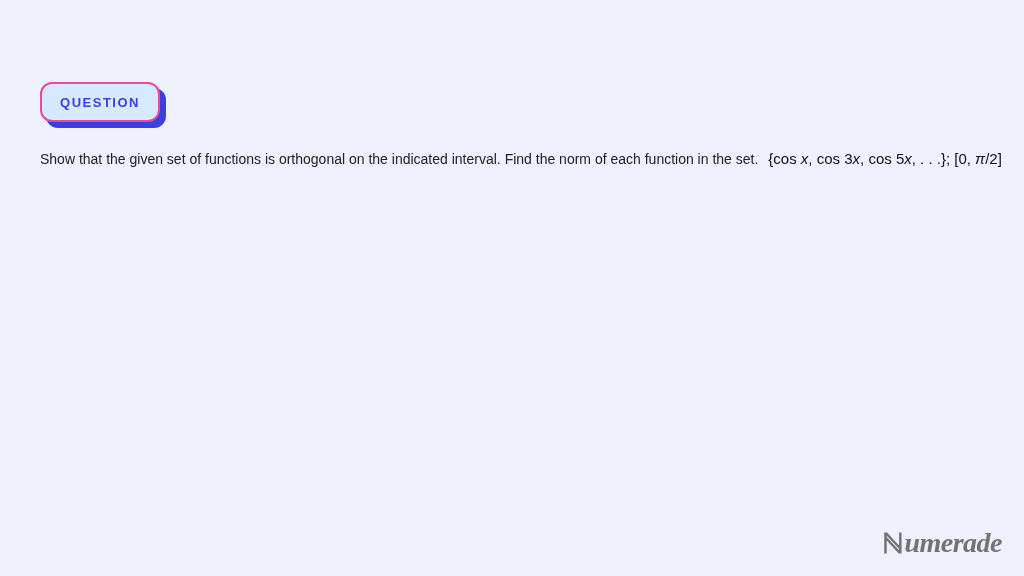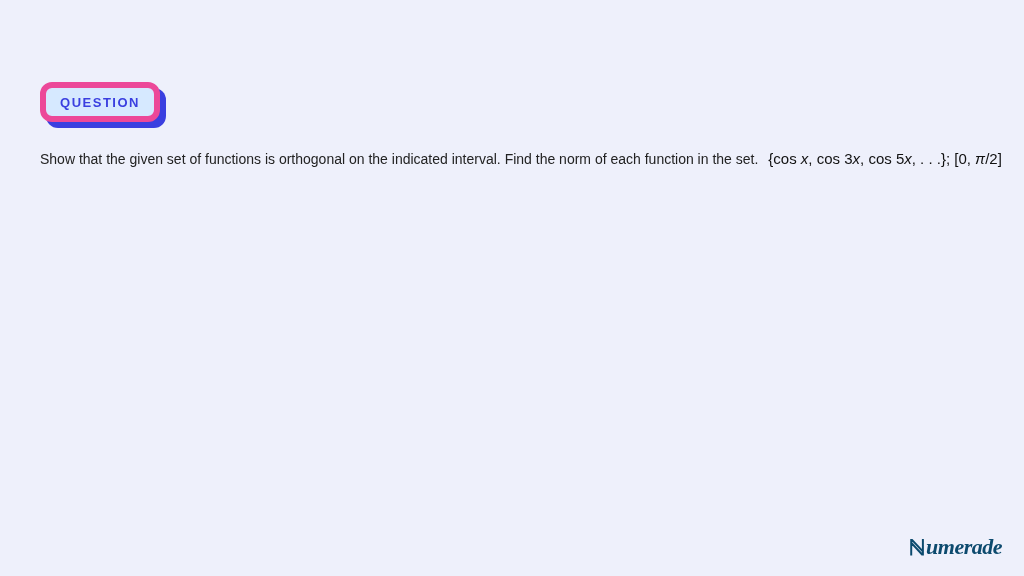--- a/index.html
+++ b/index.html
@@ -21,21 +21,21 @@
     width: 120px;
     height: 40px;
     background: #3a3fe0;
     border-radius: 12px;
   }
   .badge {
     position: relative;
     width: 120px;
     height: 40px;
     background: #d6e9ff;
-    border: 6px solid #ec4899;
+    border: 2px solid #ec4899;
     border-radius: 12px;
     display: flex;
     align-items: center;
     justify-content: center;
   }
   .badge-text {
     font-family: -apple-system, BlinkMacSystemFont, 'Segoe UI', Arial, sans-serif;
     font-size: 13px;
     font-weight: 600;
     letter-spacing: 1.5px;
@@ -62,24 +62,24 @@
     font-size: 15px;
     color: #111;
     white-space: nowrap;
   }
   .math .it { font-style: italic; }
   .logo {
     position: absolute;
     right: 22px;
     bottom: 16px;
     font-family: Georgia, 'Times New Roman', serif;
-    font-size: 22px;
+    font-size: 28px;
     font-weight: 700;
     font-style: italic;
-    color: #0c4a6e;
+    color: #737373;
     letter-spacing: -0.5px;
   }
   .logo .n-glyph {
     display: inline-block;
     font-style: normal;
     font-weight: 800;
     transform: translateY(1px);
     margin-right: 1px;
   }
 </style>

